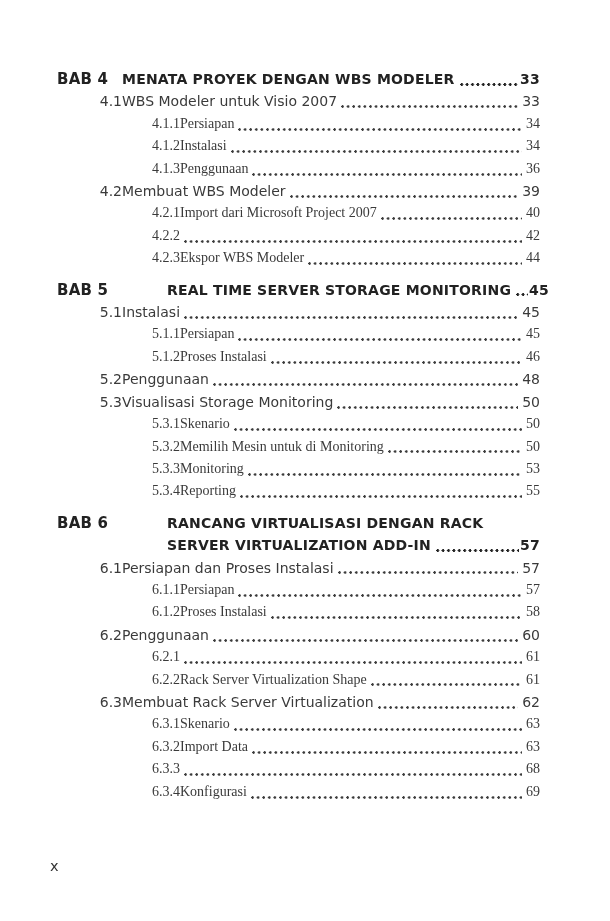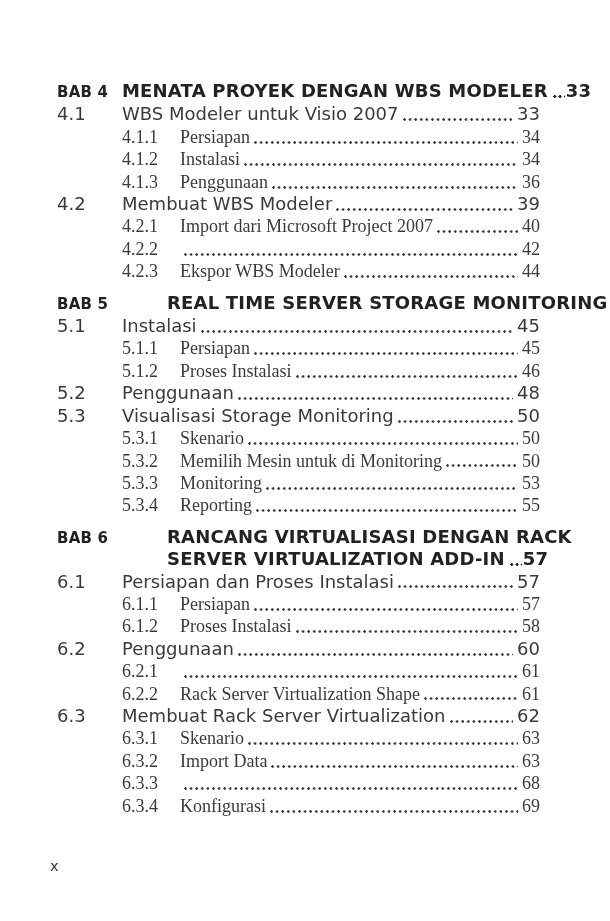--- a/index.html
+++ b/index.html
@@ -13,33 +13,34 @@
     height: 921px;
     background: #ffffff;
     font-family: "DejaVu Sans", "Liberation Sans", sans-serif;
     color: #3a3a3a;
     overflow: hidden;
     box-sizing: border-box;
   }
   .toc {
     position: absolute;
     left: 57px;
-    top: 80px;
+    top: 68px;
     width: 483px; 
   }
   
   .row, .chapter-row, .chapter-line {
     display: flex;
     align-items: baseline;
     line-height: 22.4px;
-    font-size: 18px;
+    font-size: 14px;
   }
   .row .num {
     flex: 0 0 auto;
     white-space: nowrap;
+    text-align: right;
   }
   .level-1 .num { width: 65px; }
   .level-2 { padding-left: 65px; font-family: Liberation Serif, serif; }
   .level-2 .num { width: 58px; }
   .title {
     flex: 0 1 auto;
     white-space: nowrap;
   }
   .page-num {
     flex: 0 0 auto;

